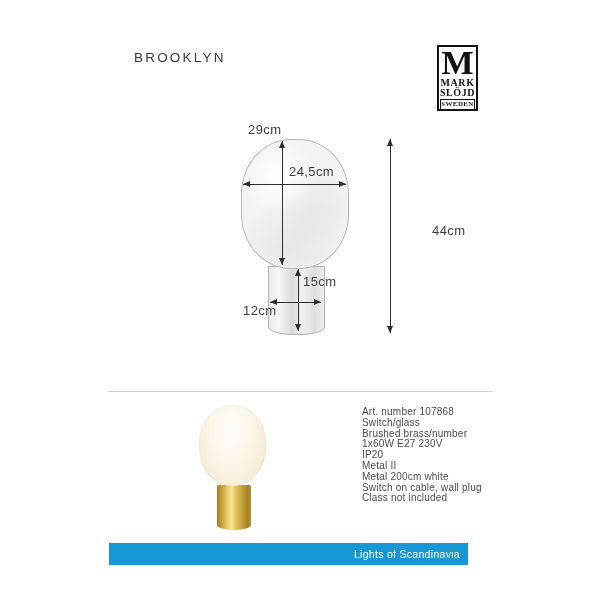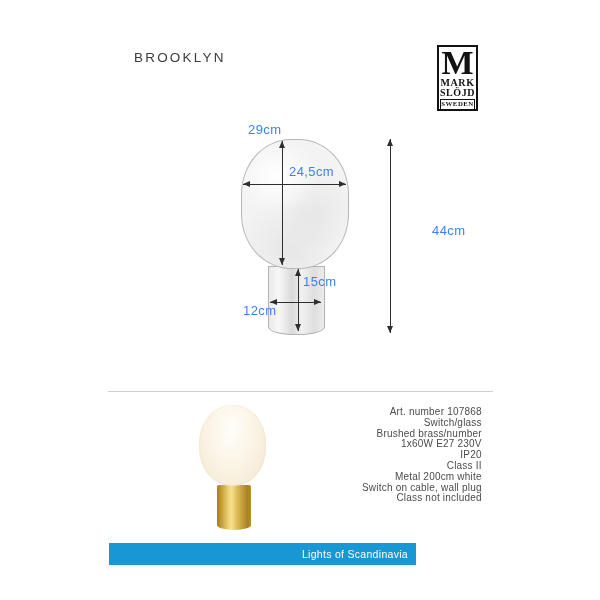--- a/index.html
+++ b/index.html
@@ -51,21 +51,21 @@
   .dim-arrow.v::before{content:"";position:absolute;top:0;left:-3px;
     border-left:3.5px solid transparent;border-right:3.5px solid transparent;border-bottom:7px solid #2e2e2e;}
   .dim-arrow.v::after{content:"";position:absolute;bottom:0;left:-3px;
     border-left:3.5px solid transparent;border-right:3.5px solid transparent;border-top:7px solid #2e2e2e;}
   .dim-arrow.h{height:1px;background:#2e2e2e;}
   .dim-arrow.h::before{content:"";position:absolute;left:0;top:-3px;
     border-top:3.5px solid transparent;border-bottom:3.5px solid transparent;border-right:7px solid #2e2e2e;}
   .dim-arrow.h::after{content:"";position:absolute;right:0;top:-3px;
     border-top:3.5px solid transparent;border-bottom:3.5px solid transparent;border-left:7px solid #2e2e2e;}
   .dim-label{
-    position:absolute;z-index:4;font-size:13px;letter-spacing:0.4px;color:#3b82f6;white-space:nowrap;
+    position:absolute;z-index:4;font-size:13px;letter-spacing:0.4px;color:#404040;white-space:nowrap;
   }
 
   
   .divider{position:absolute;left:108px;top:391px;width:385px;height:1px;background:#cfcfcf;}
   .p-globe{
     position:absolute;left:199px;top:405px;width:67px;height:81px;
     border-radius:32px / 38px;
     background:radial-gradient(ellipse at 48% 30%, #fffefa 0%, #fcf5e8 42%, #f6ecd8 76%, #efe1c6 100%);
     box-shadow:inset 0 0 2px rgba(190,160,120,0.25);
     z-index:2;
@@ -74,25 +74,25 @@
     position:absolute;left:217px;top:485px;width:34px;height:45px;
     border-radius:2px 2px 0 0;
     border-bottom-left-radius:17px 5px;border-bottom-right-radius:17px 5px;
     background:linear-gradient(90deg,#a67c21 0%,#c59d39 13%,#e9cf70 32%,#f4e18f 43%,#e0c15b 57%,#c19b38 76%,#aa8026 90%,#b78d2e 100%);
     z-index:1;
   }
   .specs{
     position:absolute;left:362px;top:407px;z-index:2;
     font-size:10px;line-height:10.8px;color:#4c4c4c;letter-spacing:0.2px;
   }
-  .spec-line{white-space:nowrap;text-align:right;}
+  .spec-line{white-space:nowrap;}
 
   
   .banner{
-    position:absolute;left:109px;top:543px;width:307px;height:22px;
+    position:absolute;left:109px;top:543px;width:359px;height:22px;
     background:#1798d5;z-index:5;
   }
   .banner-text{
     position:absolute;right:8px;top:0;line-height:22px;
     color:#ffffff;font-size:10.5px;letter-spacing:0.3px;
   }
 </style>
 </head>
 <body>
 
@@ -126,21 +126,21 @@
 
   <div class="p-globe"></div>
   <div class="p-base"></div>
 
   <div class="specs">
     <div class="spec-line">Art. number 107868</div>
     <div class="spec-line">Switch/glass</div>
     <div class="spec-line">Brushed brass/number</div>
     <div class="spec-line">1x60W E27 230V</div>
     <div class="spec-line">IP20</div>
-    <div class="spec-line">Class II</div>
+    <div class="spec-line">Metal II</div>
     <div class="spec-line">Metal 200cm white</div>
     <div class="spec-line">Switch on cable, wall plug</div>
     <div class="spec-line">Class not included</div>
   </div>
 
   <div class="banner">
     <div class="banner-text">Lights of Scandinavia</div>
   </div>
 
 </div>

